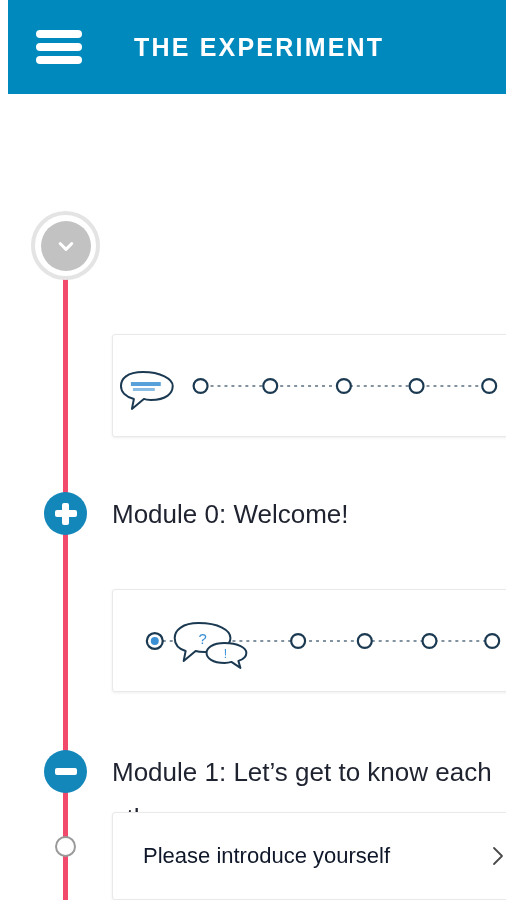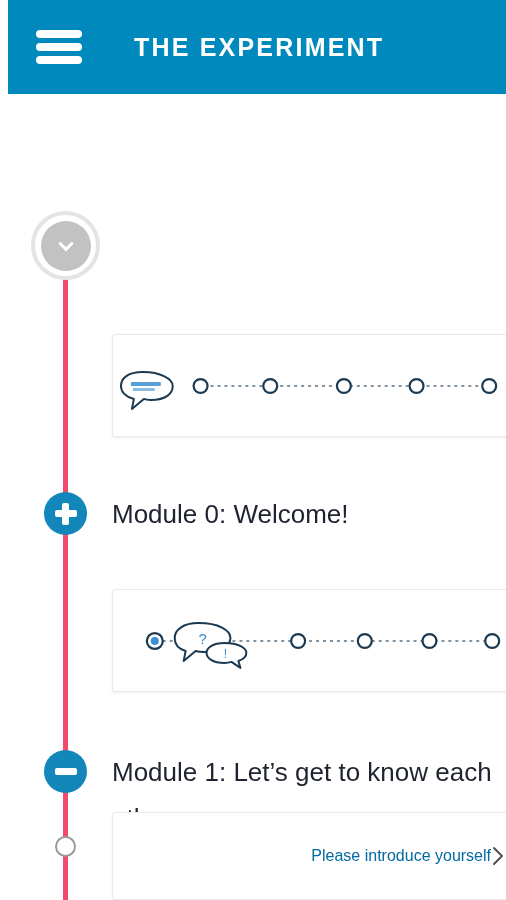--- a/index.html
+++ b/index.html
@@ -175,23 +175,22 @@
 
   .link-card {
     height: 88px;
     display: flex;
     align-items: center;
     padding: 0 26px 0 30px;
     cursor: pointer;
   }
   .link-card-label {
     flex: 1;
-    font-size: 16px;
-    color: #0369a1;
-    text-align: right;
+    font-size: 22px;
+    color: #0f172a;
   }
   .chev-right {
     width: 14px;
     height: 20px;
     flex: 0 0 auto;
   }
 </style>
 </head>
 <body>
 

